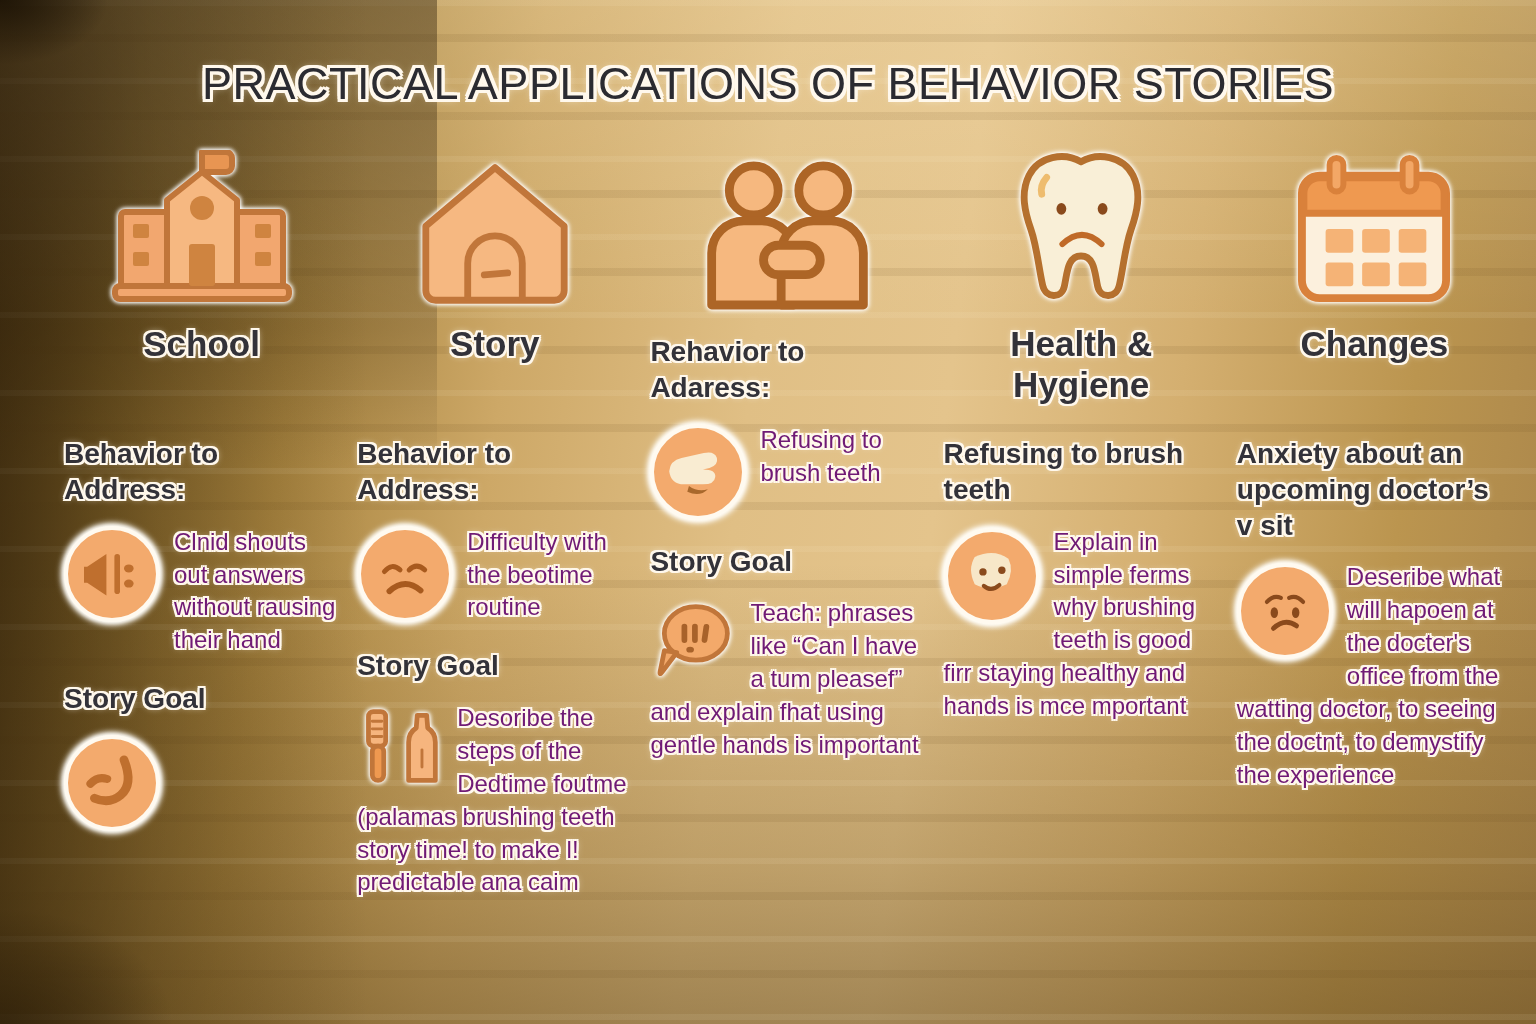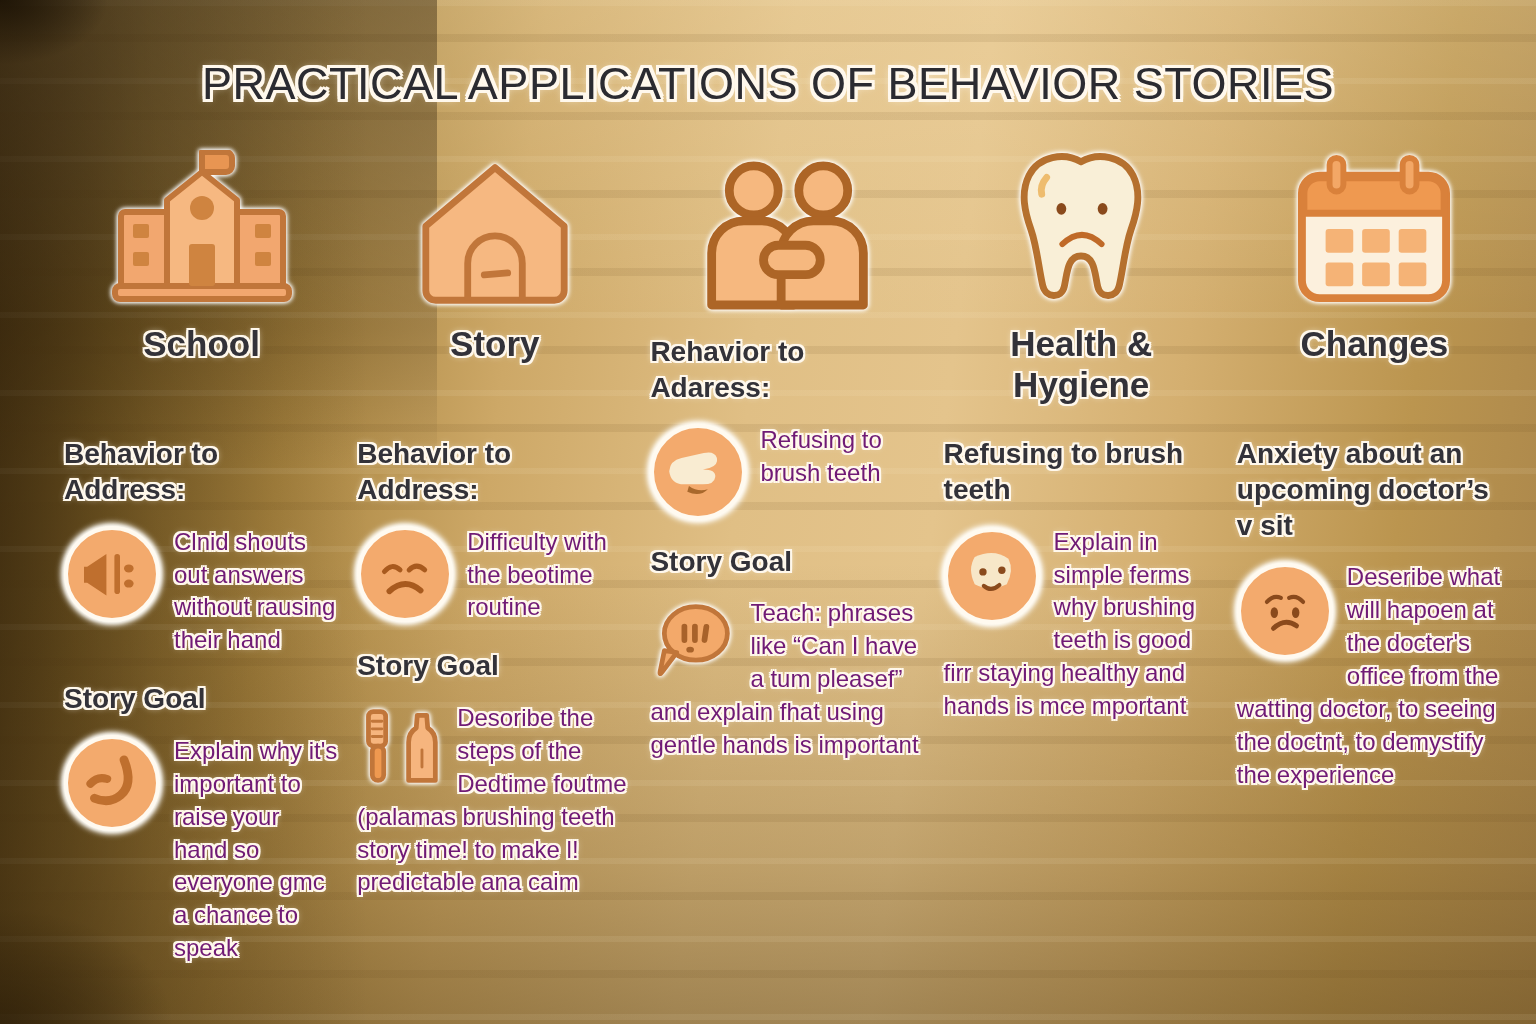--- a/index.html
+++ b/index.html
@@ -121,21 +121,20 @@
 
     <div class="section">
       <div class="section-heading halo-text">Story Goal</div>
       <div class="item sidebyside">
         <div class="bubble icon-halo">
           <svg width="72" height="72" viewBox="0 0 90 90" fill="none" stroke="#bf6f2e" stroke-linecap="round">
             <path d="M60,16 q12,30 -4,44 q-14,12 -33,4" stroke-width="11"></path>
             <path d="M18,46 q9,-10 21,-6" stroke-width="10"></path>
           </svg>
         </div>
-        <div class="item-text halo-text">Explain why it's important to raise your hand so everyone gmc a chance to speak</div>
       </div>
     </div>
   </div>
 
   <div class="col">
     <div class="col-icon icon-halo">
       <svg width="170" height="156" viewBox="0 0 170 160">
         <path d="M14,74 L85,14 L156,74 V140 a10,10 0 0 1 -10,10 H24 a10,10 0 0 1 -10,-10 Z" fill="#f6b881" stroke="#c1763a" stroke-width="7" stroke-linejoin="round"></path>
         <path d="M57,150 V112 a28,28 0 0 1 56,0 V150" fill="none" stroke="#c1763a" stroke-width="7"></path>
         <line x1="74" y1="124" x2="98" y2="122" stroke="#c1763a" stroke-width="7" stroke-linecap="round"></line>

